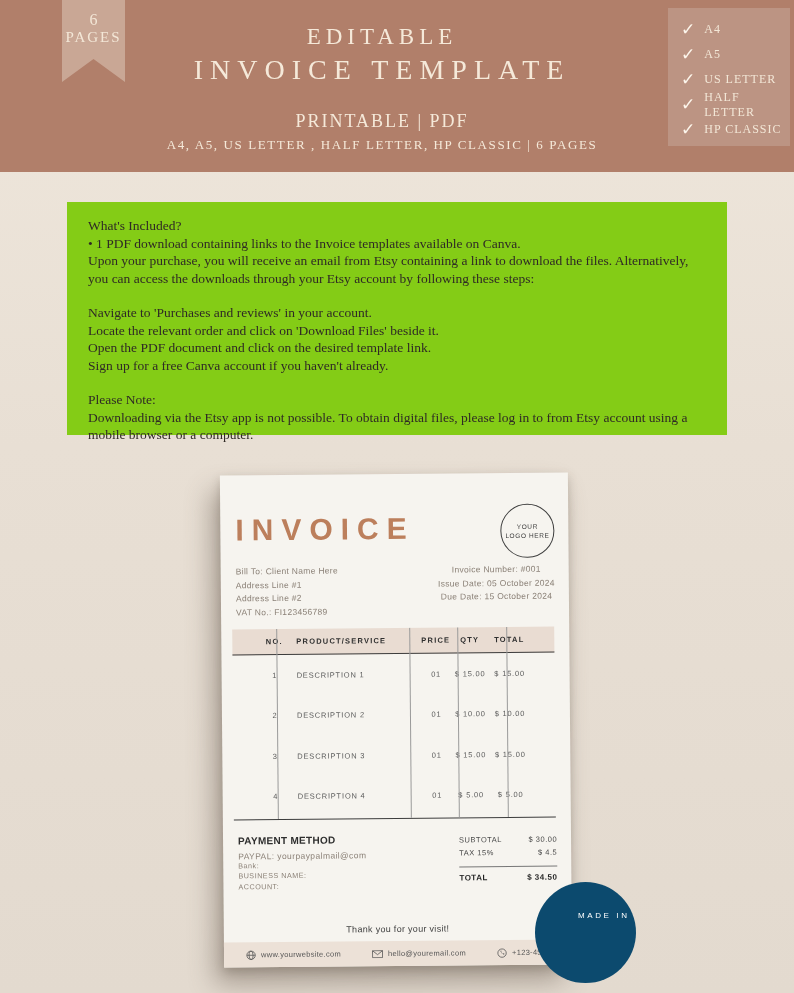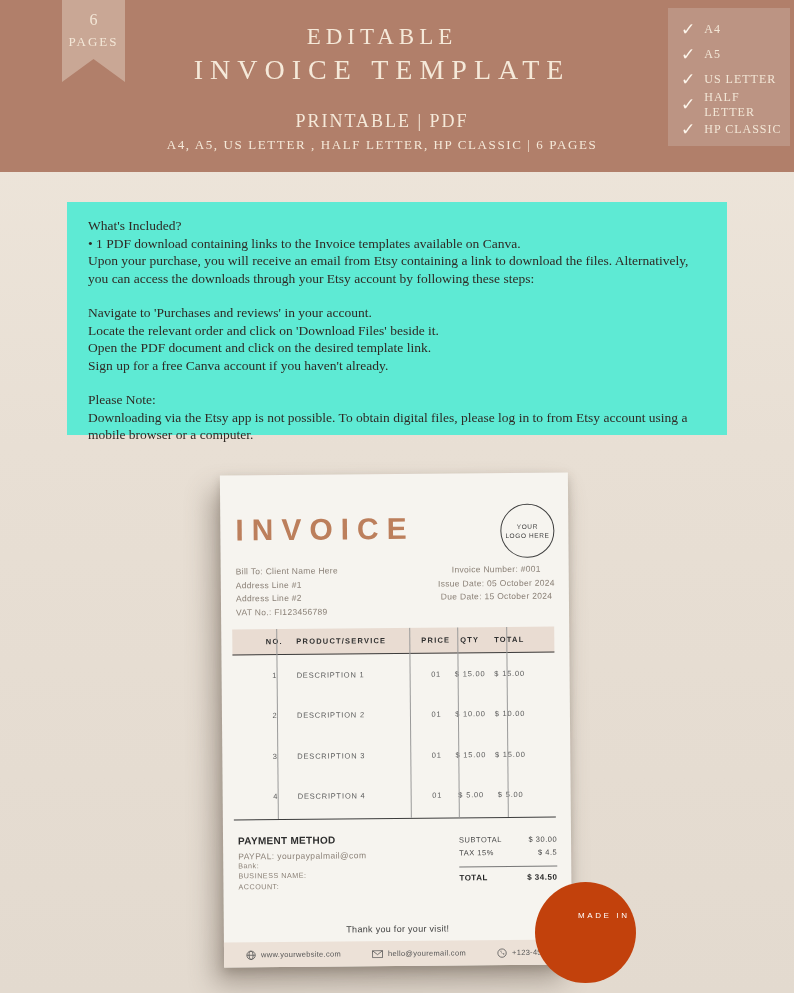--- a/index.html
+++ b/index.html
@@ -13,28 +13,28 @@
   .banner-center{position:absolute;left:0;top:0;width:764px;text-align:center;
     color:#f5e9d9;font-family:"Liberation Serif",serif;}
   .eyebrow{margin-top:24px;font-size:23px;letter-spacing:5px;}
   .big-title{margin-top:4px;font-size:28px;letter-spacing:7px;}
   .sub1{margin-top:25px;font-size:18px;letter-spacing:2px;}
   .sub2{margin-top:5px;font-size:13px;letter-spacing:1.6px;}
   .ribbon{position:absolute;left:62px;top:0;width:63px;height:82px;background:#c9a795;
     clip-path:polygon(0 0,100% 0,100% 100%,50% 72%,0 100%);
     color:#f3e7d7;text-align:center;font-family:"Liberation Serif",serif;}
   .ribbon-num{margin-top:11px;font-size:16px;}
-  .ribbon-lbl{margin-top:5px;font-size:13px;letter-spacing:2px;}
+  .ribbon-lbl{font-size:15px;letter-spacing:2px;}
   .panel{position:absolute;right:4px;top:8px;width:122px;height:138px;background:#bc9483;
     box-sizing:border-box;padding:9px 0 0 13px;color:#f3e7d7;font-family:"Liberation Serif",serif;}
   .panel-item{display:flex;align-items:center;height:25px;}
   .check{font-size:17px;margin-right:9px;color:#fdf6ec;}
   .panel-label{font-size:12px;letter-spacing:1px;}
   
-  .card{position:absolute;left:67px;top:202px;width:660px;height:233px;background:#5eead4;
+  .card{position:absolute;left:67px;top:202px;width:660px;height:233px;background:#84cc16;
     box-sizing:border-box;padding:15px 20px 0 21px;
     font-family:"Liberation Serif",serif;color:#2f2a25;font-size:13.5px;line-height:17.5px;}
   .card p{margin:0;}
   .card p.gap{margin-top:17px;}
   
   .paper{position:absolute;left:222px;top:474px;width:348px;height:492px;background:#f6f4ef;
     transform:rotate(-0.5deg);
     box-shadow:-9px 16px 26px rgba(95,82,70,.45),0 4px 10px rgba(95,82,70,.28);}
   .inv-title{position:absolute;left:15px;top:38px;font-size:30px;font-weight:bold;
     letter-spacing:8px;color:#bc7f5c;}
@@ -64,21 +64,21 @@
   .tot-sep{border-top:1px solid #777;margin:7px 0 6px 0;}
   .tot-final{display:flex;justify-content:space-between;font-weight:bold;font-size:8px;color:#1f1f1f;}
   .thanks{position:absolute;left:0;top:450px;width:100%;text-align:center;font-size:9px;color:#3f3f3f;letter-spacing:.3px;}
   .pfoot{position:absolute;left:0;bottom:0;width:100%;height:25px;background:#ece1d7;
     display:flex;align-items:center;justify-content:space-between;box-sizing:border-box;
     padding:0 14px 0 22px;font-size:7.5px;color:#555;letter-spacing:.3px;}
   .fitem{display:flex;align-items:center;gap:5px;}
   .fitem svg{display:block;}
   
   .badge{position:absolute;left:535px;top:882px;width:101px;height:101px;border-radius:50%;
-    background:#c2410c;color:#fff;z-index:5;}
+    background:#0c4a6e;color:#fff;z-index:5;}
   .made-in{position:absolute;top:29px;left:43px;font-size:8px;letter-spacing:2.6px;}
   .canva{position:absolute;top:36px;left:12px;font-family:"DejaVu Serif",serif;
     font-style:italic;font-weight:bold;font-size:28px;letter-spacing:1px;}
 </style>
 </head>
 <body>
 
 <div class="banner">
   <div class="banner-center">
     <div class="eyebrow">EDITABLE</div>

